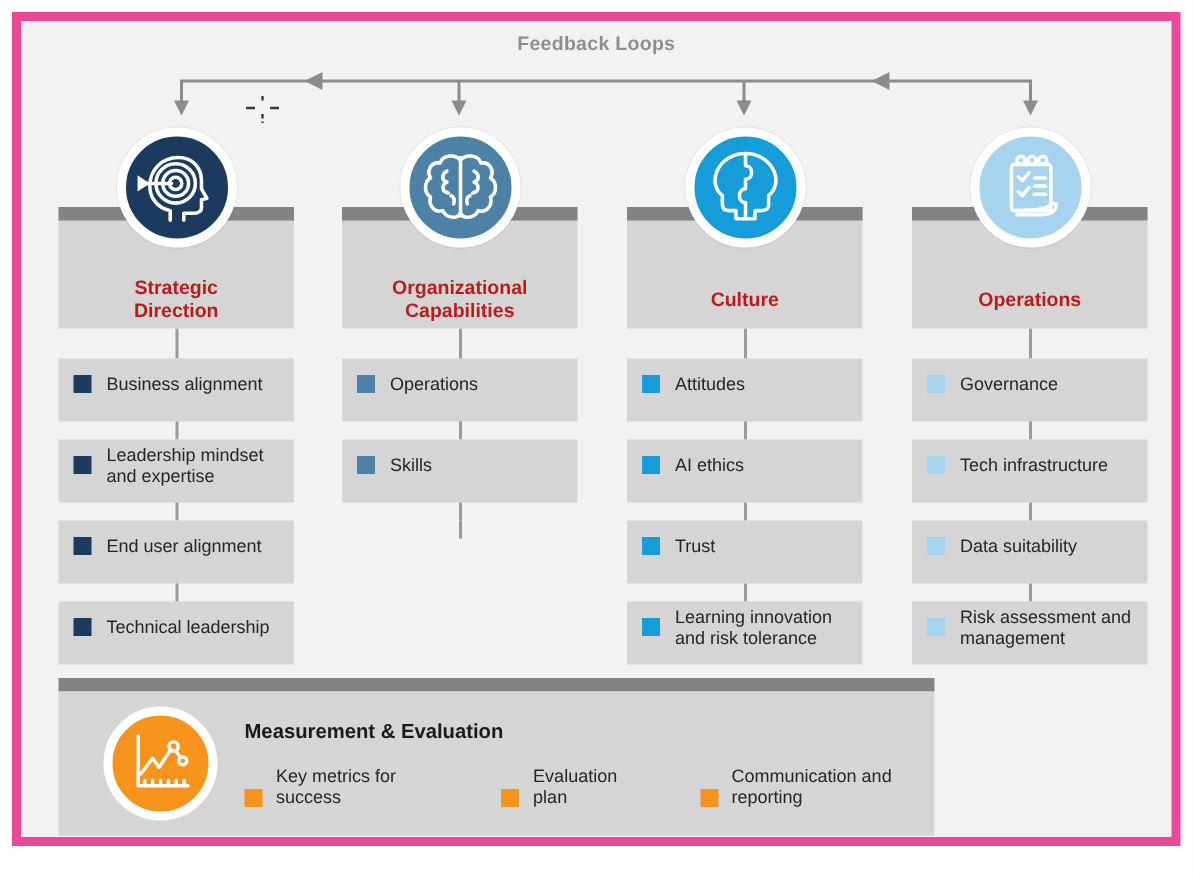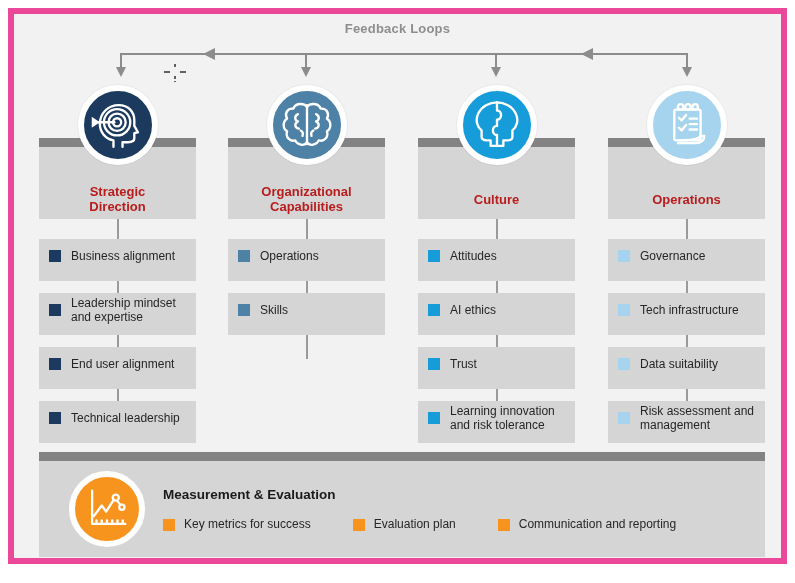--- a/index.html
+++ b/index.html
@@ -22,21 +22,21 @@
                display:flex; align-items:center; justify-content:center; text-align:center;
                font-size:13px; font-weight:bold; color:#b91c1c; line-height:15px; }
   .col-title span { max-width:112px; display:inline-block; }
   .vconn { width:2px; background:#9a9a9a; margin:0 auto; }
   .vconn.tall { height:20px; }
   .vconn.short { height:12px; }
   .item { background:#d5d5d5; height:42px; display:flex; align-items:center; padding:4px 6px 13px 10px; }
   .bullet { width:12px; height:12px; flex:none; margin-right:10px; }
   .item-text { font-size:12px; line-height:14px; color:#262626; }
 
-  .bottom-section { position:absolute; left:25px; top:438px; width:726px; }
+  .bottom-section { position:absolute; left:25px; top:438px; width:584px; }
   .bottom-strip { height:9px; background:#838383; }
   .bottom-box { height:96px; background:#d5d5d5; display:flex; align-items:center; }
   .meas-circle { width:76px; height:76px; border-radius:50%; border:6px solid #ffffff;
                  margin-left:30px; flex:none; display:flex; align-items:center; justify-content:center; }
   .meas-content { margin-left:18px; }
   .meas-title { font-size:13.5px; font-weight:bold; color:#1a1a1a; margin-bottom:15px; }
   .meas-items { display:flex; align-items:center; gap:42px; }
   .meas-item { display:flex; align-items:flex-end; }
   .meas-item .bullet { margin-right:9px; }
 

